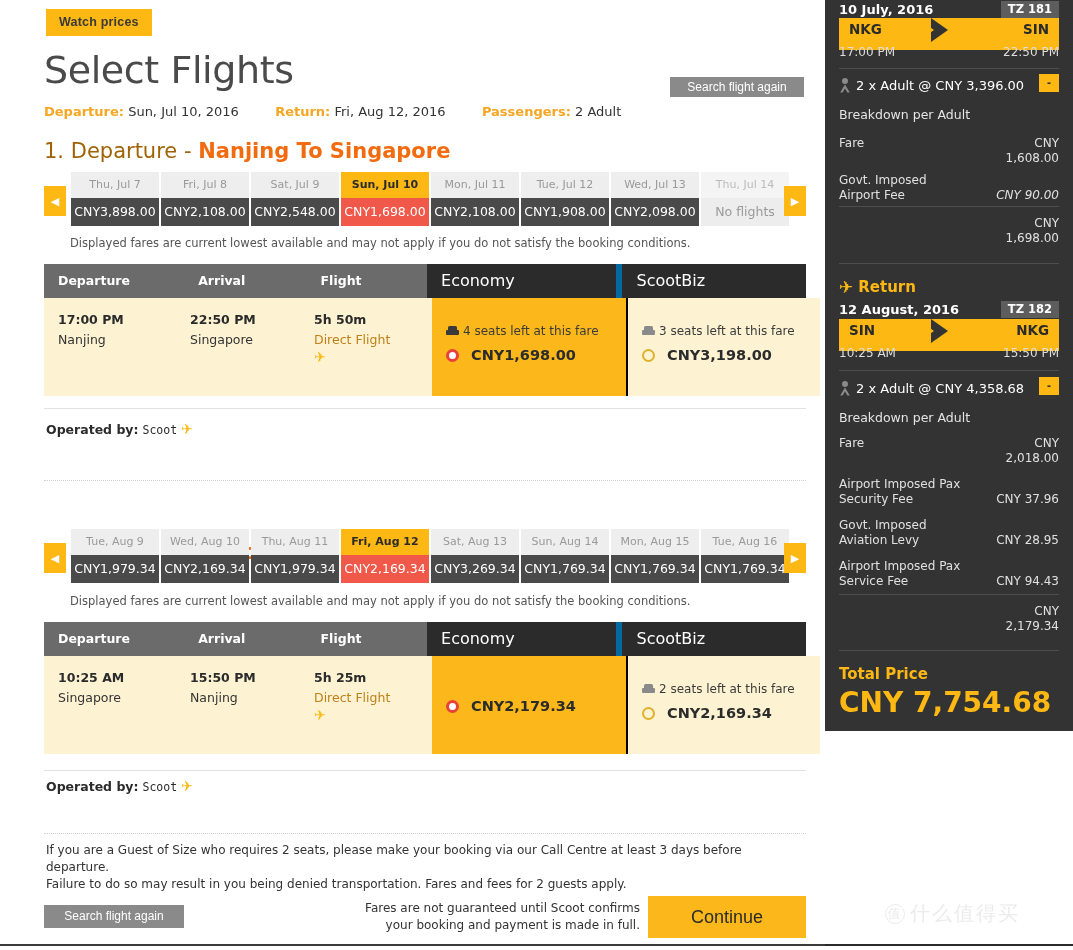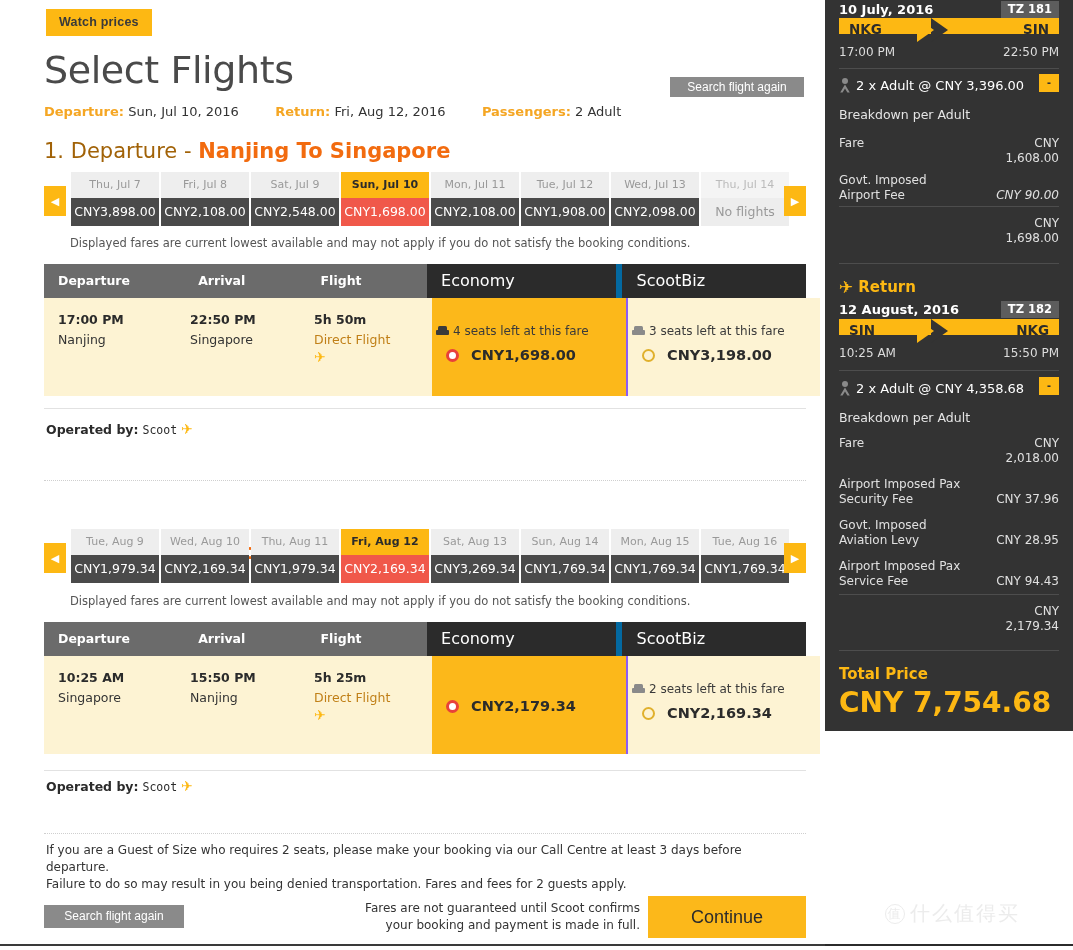--- a/index.html
+++ b/index.html
@@ -97,23 +97,23 @@
   .ci-time { font-weight: bold; color: #2b2b2b; }
   .ci-city { color: #333; margin-top: 5px; }
   .ci-dur { font-weight: bold; color: #2b2b2b; }
   .ci-direct { color: #c07f17; margin-top: 5px; }
   .plane-sm { color: #fdb813; font-size: 14px; margin-top: 2px; display: block; }
   .cell-eco {
     flex: 0 0 194px; background: #fcb81a; position: relative; cursor: pointer;
   }
   .cell-biz {
     flex: 0 0 194px; background: #fdf3d3; position: relative; cursor: pointer;
-    border-left: 2px solid #8b5cf6;
-  }
-  .seats { position: absolute; left: 4px; font-size: 12px; color: #3a3a3a; white-space: nowrap; }
+    border-left: 2px solid #000000;
+  }
+  .seats { position: absolute; left: 14px; font-size: 12px; color: #3a3a3a; white-space: nowrap; }
   .seat-icon { display: inline-block; vertical-align: -2px; margin-right: 4px; }
   .price-row { position: absolute; left: 14px; font-size: 14.5px; font-weight: bold; color: #2b2b2b; white-space: nowrap; }
   .radio {
     display: inline-block; width: 13px; height: 13px; border-radius: 50%;
     border: 3px solid #e8413a; background: #fff; vertical-align: -2px; margin-right: 12px;
   }
   .radio.off { border: 2px solid #e0b02c; background: #fdf3d3; width: 13px; height: 13px; }
 
   .op-by { position: absolute; left: 46px; font-size: 12.5px; color: #2b2b2b; }
   .op-by b { font-weight: bold; }
@@ -146,21 +146,21 @@
     position: absolute; left: 825px; top: 0; width: 248px; height: 731px;
     background: #333333; color: #e8e8e8; overflow: hidden;
   }
   .sb { position: absolute; }
   .sb-leg-head { left: 14px; font-size: 13px; font-weight: bold; color: #fff; }
   .sb-flightno {
     position: absolute; right: 14px; background: #5d5d5d; color: #fff;
     font-size: 11.5px; font-weight: bold; padding: 1px 7px 2px 7px;
   }
   .sb-route {
-    position: absolute; left: 14px; width: 220px; height: 16px;
+    position: absolute; left: 14px; width: 220px; height: 32px;
     background: #fdb813; color: #2b2b2b;
   }
   .sb-route .from { position: absolute; left: 10px; top: 3px; font-size: 13.5px; font-weight: bold; }
   .sb-route .to   { position: absolute; right: 10px; top: 3px; font-size: 13.5px; font-weight: bold; }
   .sb-route .chev {
     position: absolute; left: 92px; top: 0; width: 0; height: 0;
     border-top: 12px solid transparent; border-bottom: 12px solid transparent;
     border-left: 17px solid #333;
   }
   .sb-route .chev2 {

